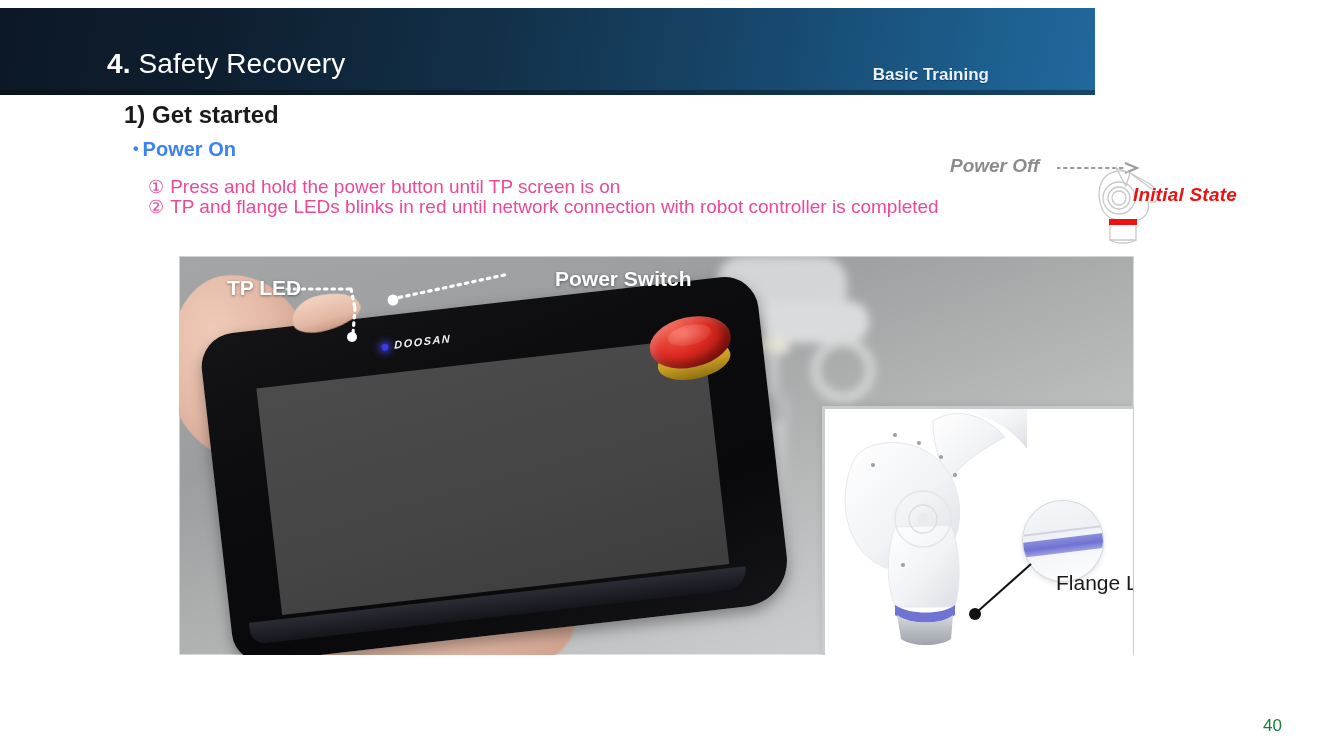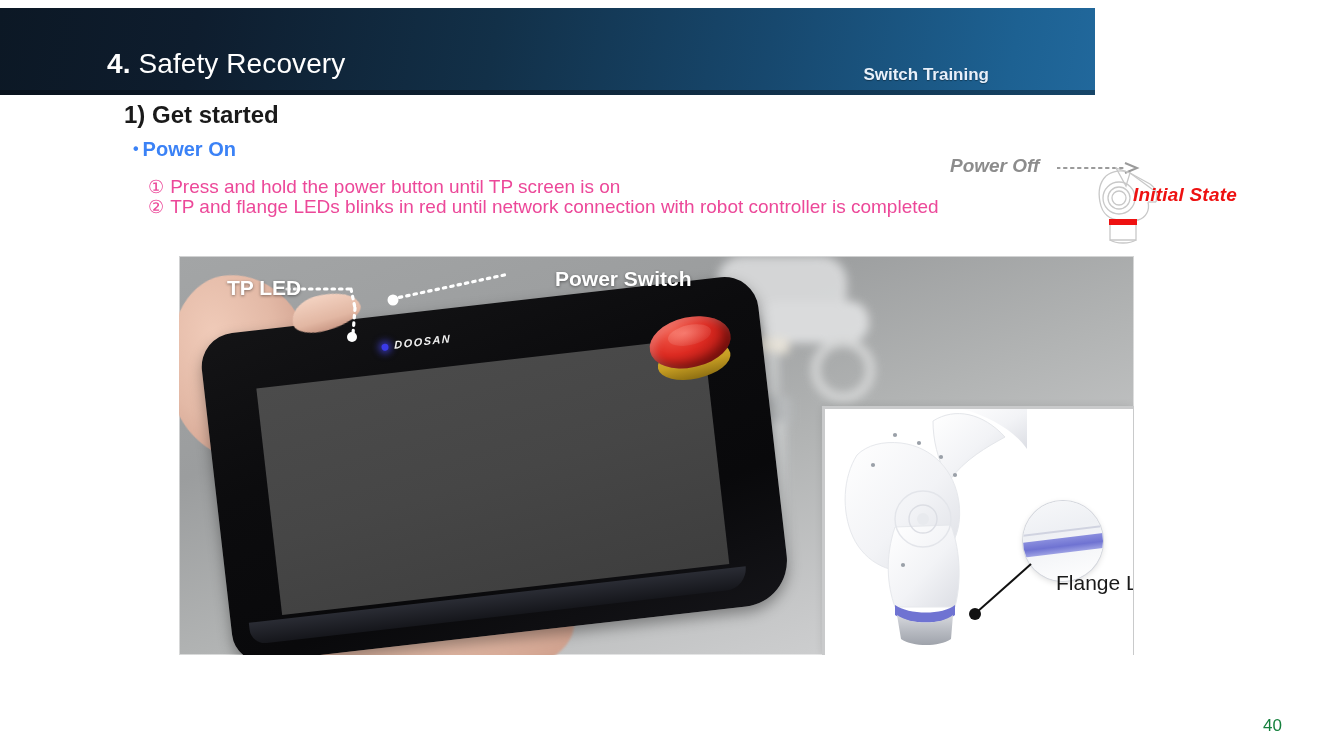--- a/index.html
+++ b/index.html
@@ -202,21 +202,21 @@
     font-size:17px;color:#15803d;
   }
 </style>
 </head>
 <body>
 
 <div id="header">
   <div id="slide-title">
     <span class="num">4.</span><span class="txt"> Safety Recovery</span>
   </div>
-  <div id="course-label">Switch Training</div>
+  <div id="course-label">Basic Training</div>
 </div>
 
 <div id="section-heading">1) Get started</div>
 
 <div id="bullet-power-on">
   <span class="dot">•</span><span>Power On</span>
 </div>
 
 <div class="step" id="step-1">
   <span class="circ">①</span><span>Press and hold the power button until TP screen is on</span>

